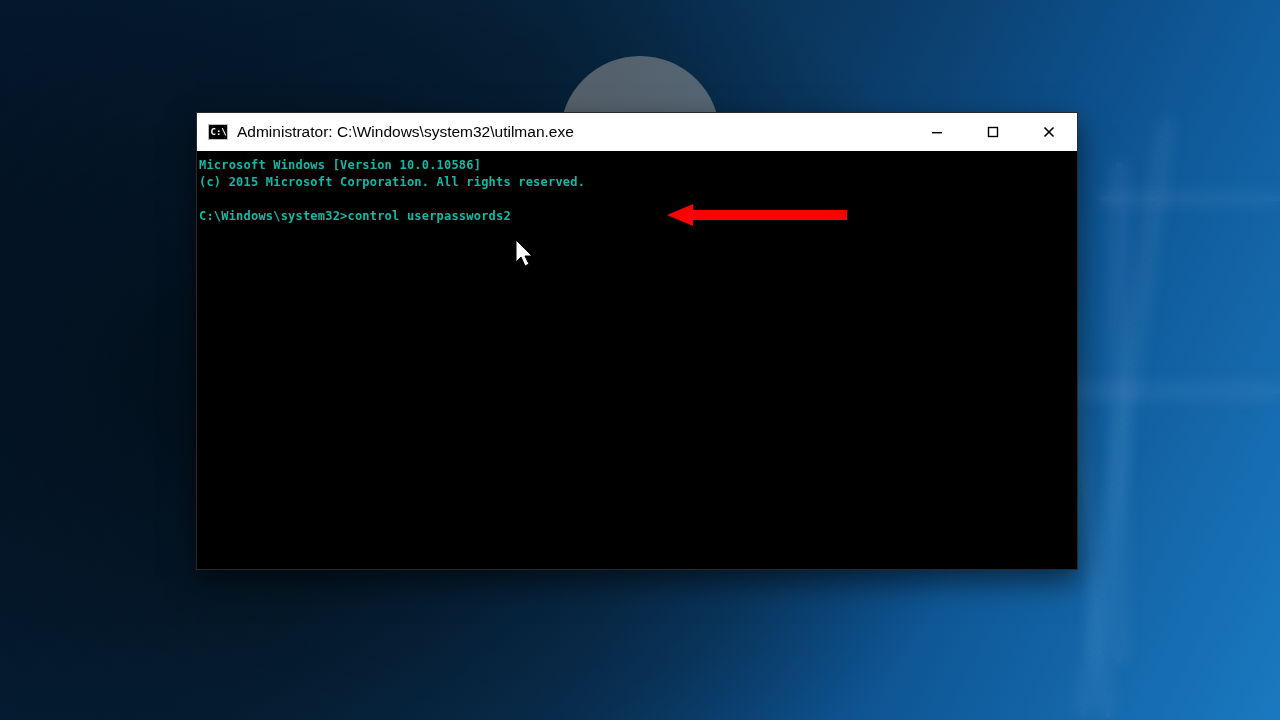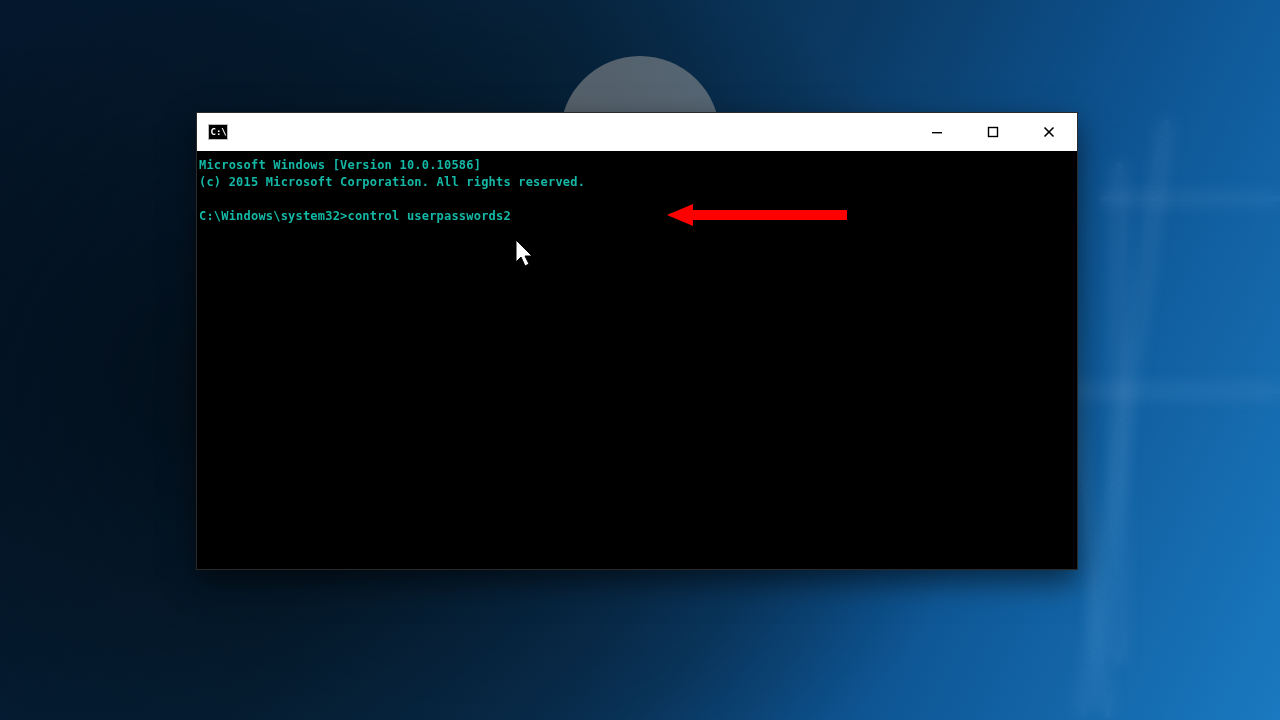--- a/index.html
+++ b/index.html
@@ -138,20 +138,21 @@
 
   <div class="window">
     <div class="titlebar">
       <span class="icon">
         <svg width="20" height="16" viewBox="0 0 20 16">
           <rect x="0" y="0" width="20" height="16" fill="#000"></rect>
           <rect x="0.5" y="0.5" width="19" height="15" fill="none" stroke="#bbb" stroke-width="1"></rect>
           <text x="2.5" y="11" font-family="Consolas,monospace" font-size="9" fill="#fff" font-weight="700">C:\</text>
         </svg>
       </span>
+      <span class="title">Administrator: C:\Windows\system32\utilman.exe</span>
       <span class="spacer"></span>
       <div class="winbtn" title="Minimize">
         <svg width="12" height="12" viewBox="0 0 12 12">
             <rect x="1" y="6" width="10" height="1.4" fill="currentColor"></rect>
           </svg>
       </div>
       <div class="winbtn" title="Maximize">
         <svg width="12" height="12" viewBox="0 0 12 12">
             <rect x="1.5" y="1.5" width="9" height="9" fill="none" stroke="currentColor" stroke-width="1.4"></rect>
           </svg>

